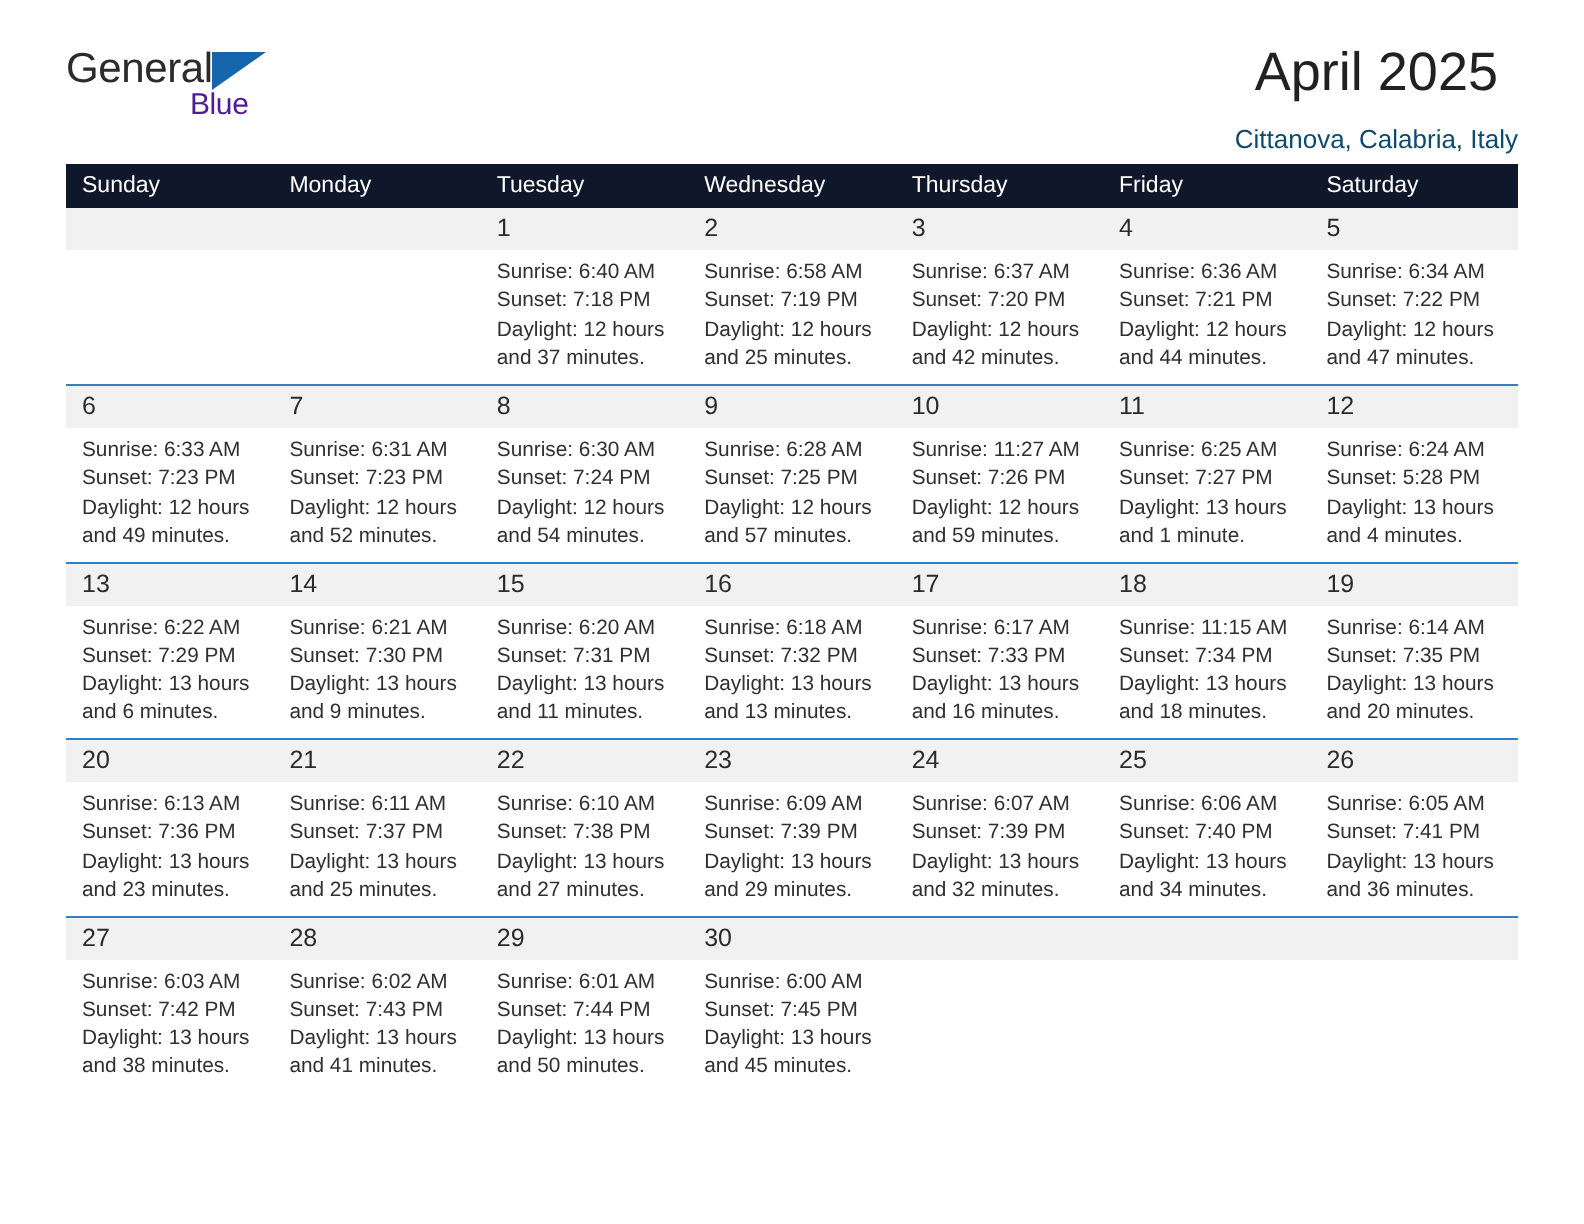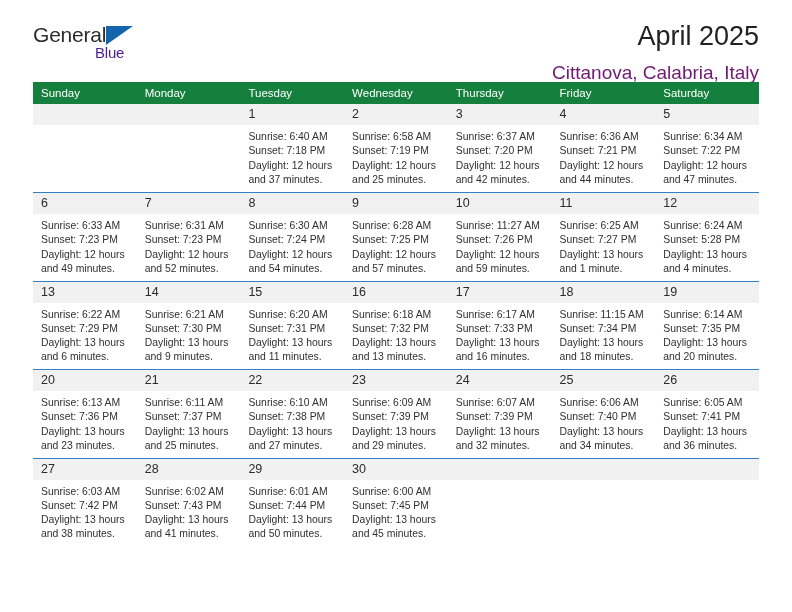--- a/index.html
+++ b/index.html
@@ -60,47 +60,47 @@
     position: absolute;
     left: 62px;
     top: 21px;
     font-size: 15px;
     color: #4c1d95;
     letter-spacing: -0.2px;
   }
 
   .title-block {
     margin-top: 22px;
-    text-align: right;
+    text-align: center;
   }
   .cal-title {
     font-size: 27px;
     font-weight: normal;
     color: #212121;
     line-height: 1.08;
     white-space: nowrap;
   }
   .cal-subtitle {
     margin-top: 11px;
-    font-size: 19px;
-    color: #701a75;
+    font-size: 13px;
+    color: #0c4a6e;
     white-space: nowrap;
   }
 
   
   .calendar {
     position: relative;
     width: 726px;
     margin-top: 6px;
     border-collapse: collapse;
     table-layout: fixed;
   }
 
   .dow-row th {
-    background: #15803d;
+    background: #0f172a;
     color: #ffffff;
     font-size: 11.5px;
     font-weight: normal;
     text-align: left;
     padding: 5px 0 5px 8px;
     height: 20px;
     box-sizing: border-box;
     border: none;
   }
 

